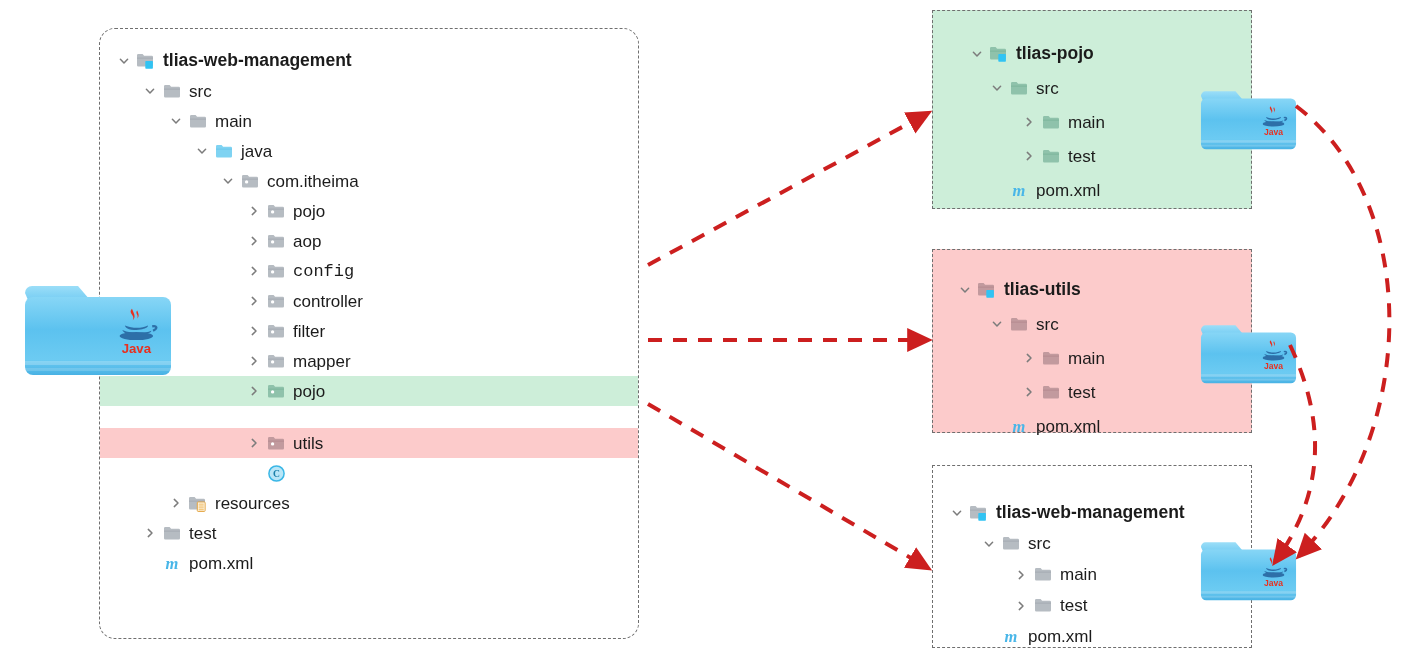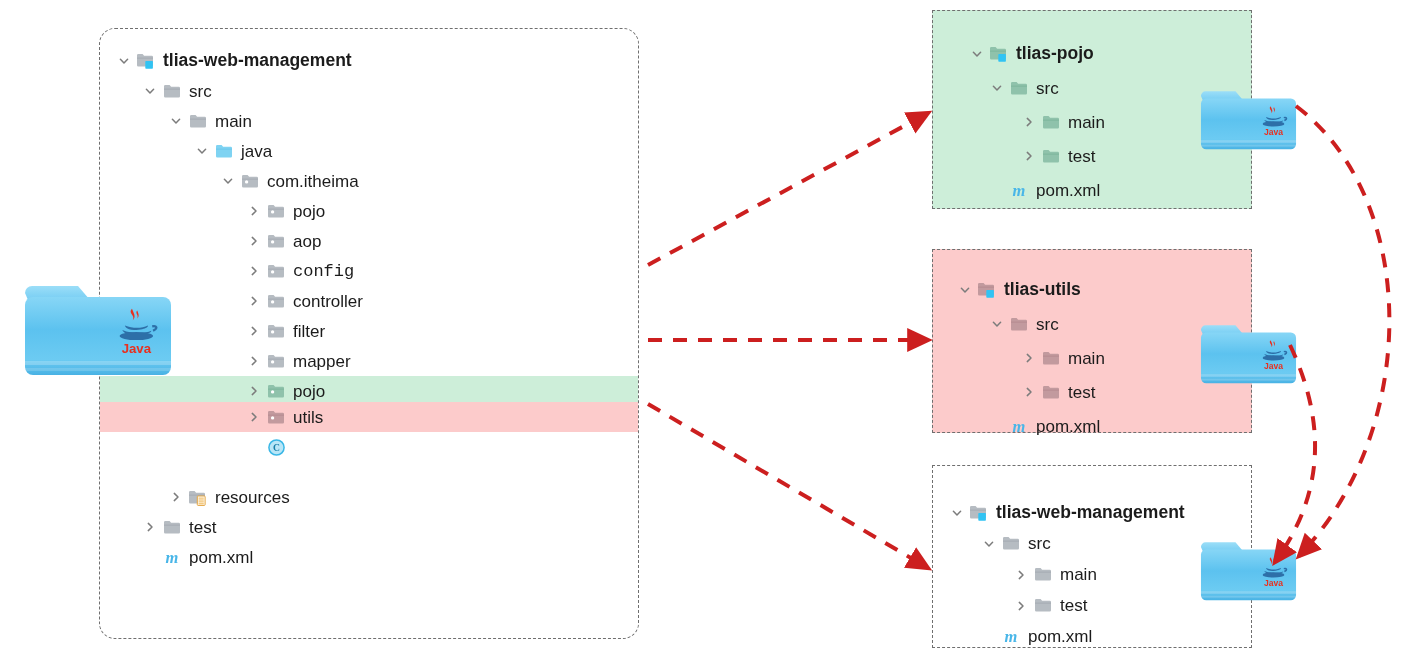--- a/index.html
+++ b/index.html
@@ -244,21 +244,21 @@
             <span class="ico">
               <svg width="19" height="19" viewBox="0 0 19 19">
                 <path d="M1 4.2a1.2 1.2 0 0 1 1.2-1.2h4.4l1.5 1.7h7.7a1.2 1.2 0 0 1 1.2 1.2v8.3a1.2 1.2 0 0 1-1.2 1.2H2.2A1.2 1.2 0 0 1 1 14.2z" fill="#8fc2ab"></path>
                 <path d="M1 6.6h16.0v1.1H1z" fill="#6ba88f" opacity=".45"></path>
                 <circle cx="5.6" cy="9.9" r="1.65" fill="#ffffff"></circle>
               </svg>
             </span>
             <span class="lbl">pojo</span>
           </div>
         </div>
-        <div style="position: relative; height: 30px;">
+        <div style="position: relative; height: 30px; margin-top: 26px;">
           <div class="hl hl-red"></div>
           <div class="row" style="height: 30px; padding-left: 144px;">
             <span class="chev">
               <svg width="12" height="12" viewBox="0 0 12 12">
                 <path d="M4.3 2.4 L8 6 L4.3 9.6" fill="none" stroke="#7c7c7c" stroke-width="1.5" stroke-linecap="round" stroke-linejoin="round"></path>
               </svg>
             </span>
             <span class="ico">
               <svg width="19" height="19" viewBox="0 0 19 19">
                 <path d="M1 4.2a1.2 1.2 0 0 1 1.2-1.2h4.4l1.5 1.7h7.7a1.2 1.2 0 0 1 1.2 1.2v8.3a1.2 1.2 0 0 1-1.2 1.2H2.2A1.2 1.2 0 0 1 1 14.2z" fill="#c29a9e"></path>
@@ -273,21 +273,21 @@
           <div class="row" style="height: 30px; padding-left: 144px;">
             <span class="chev"></span>
             <span class="ico">
               <svg width="19" height="19" viewBox="0 0 19 19">
                 <circle cx="9.5" cy="9.5" r="7.6" fill="#b9e6f7" stroke="#3ab7e6" stroke-width="1.5"></circle>
                 <text x="9.5" y="13.2" font-family="Liberation Serif, serif" font-size="9.6" font-weight="bold" fill="#1a7fa8" text-anchor="middle">C</text>
               </svg>
             </span>
           </div>
         </div>
-        <div style="position: relative; height: 30px; margin-top: 20px;">
+        <div style="position: relative; height: 30px;">
           <div class="row" style="height: 30px; padding-left: 66px;">
             <span class="chev">
               <svg width="12" height="12" viewBox="0 0 12 12">
                 <path d="M4.3 2.4 L8 6 L4.3 9.6" fill="none" stroke="#7c7c7c" stroke-width="1.5" stroke-linecap="round" stroke-linejoin="round"></path>
               </svg>
             </span>
             <span class="ico">
               <svg width="20" height="19" viewBox="0 0 20 19">
                 <path d="M1 4.2a1.2 1.2 0 0 1 1.2-1.2h4.4l1.5 1.7h7.7a1.2 1.2 0 0 1 1.2 1.2v8.3a1.2 1.2 0 0 1-1.2 1.2H2.2A1.2 1.2 0 0 1 1 14.2z" fill="#b6bcc2"></path>
                 <path d="M1 6.6h16.0v1.1H1z" fill="#949aa1" opacity=".45"></path>

